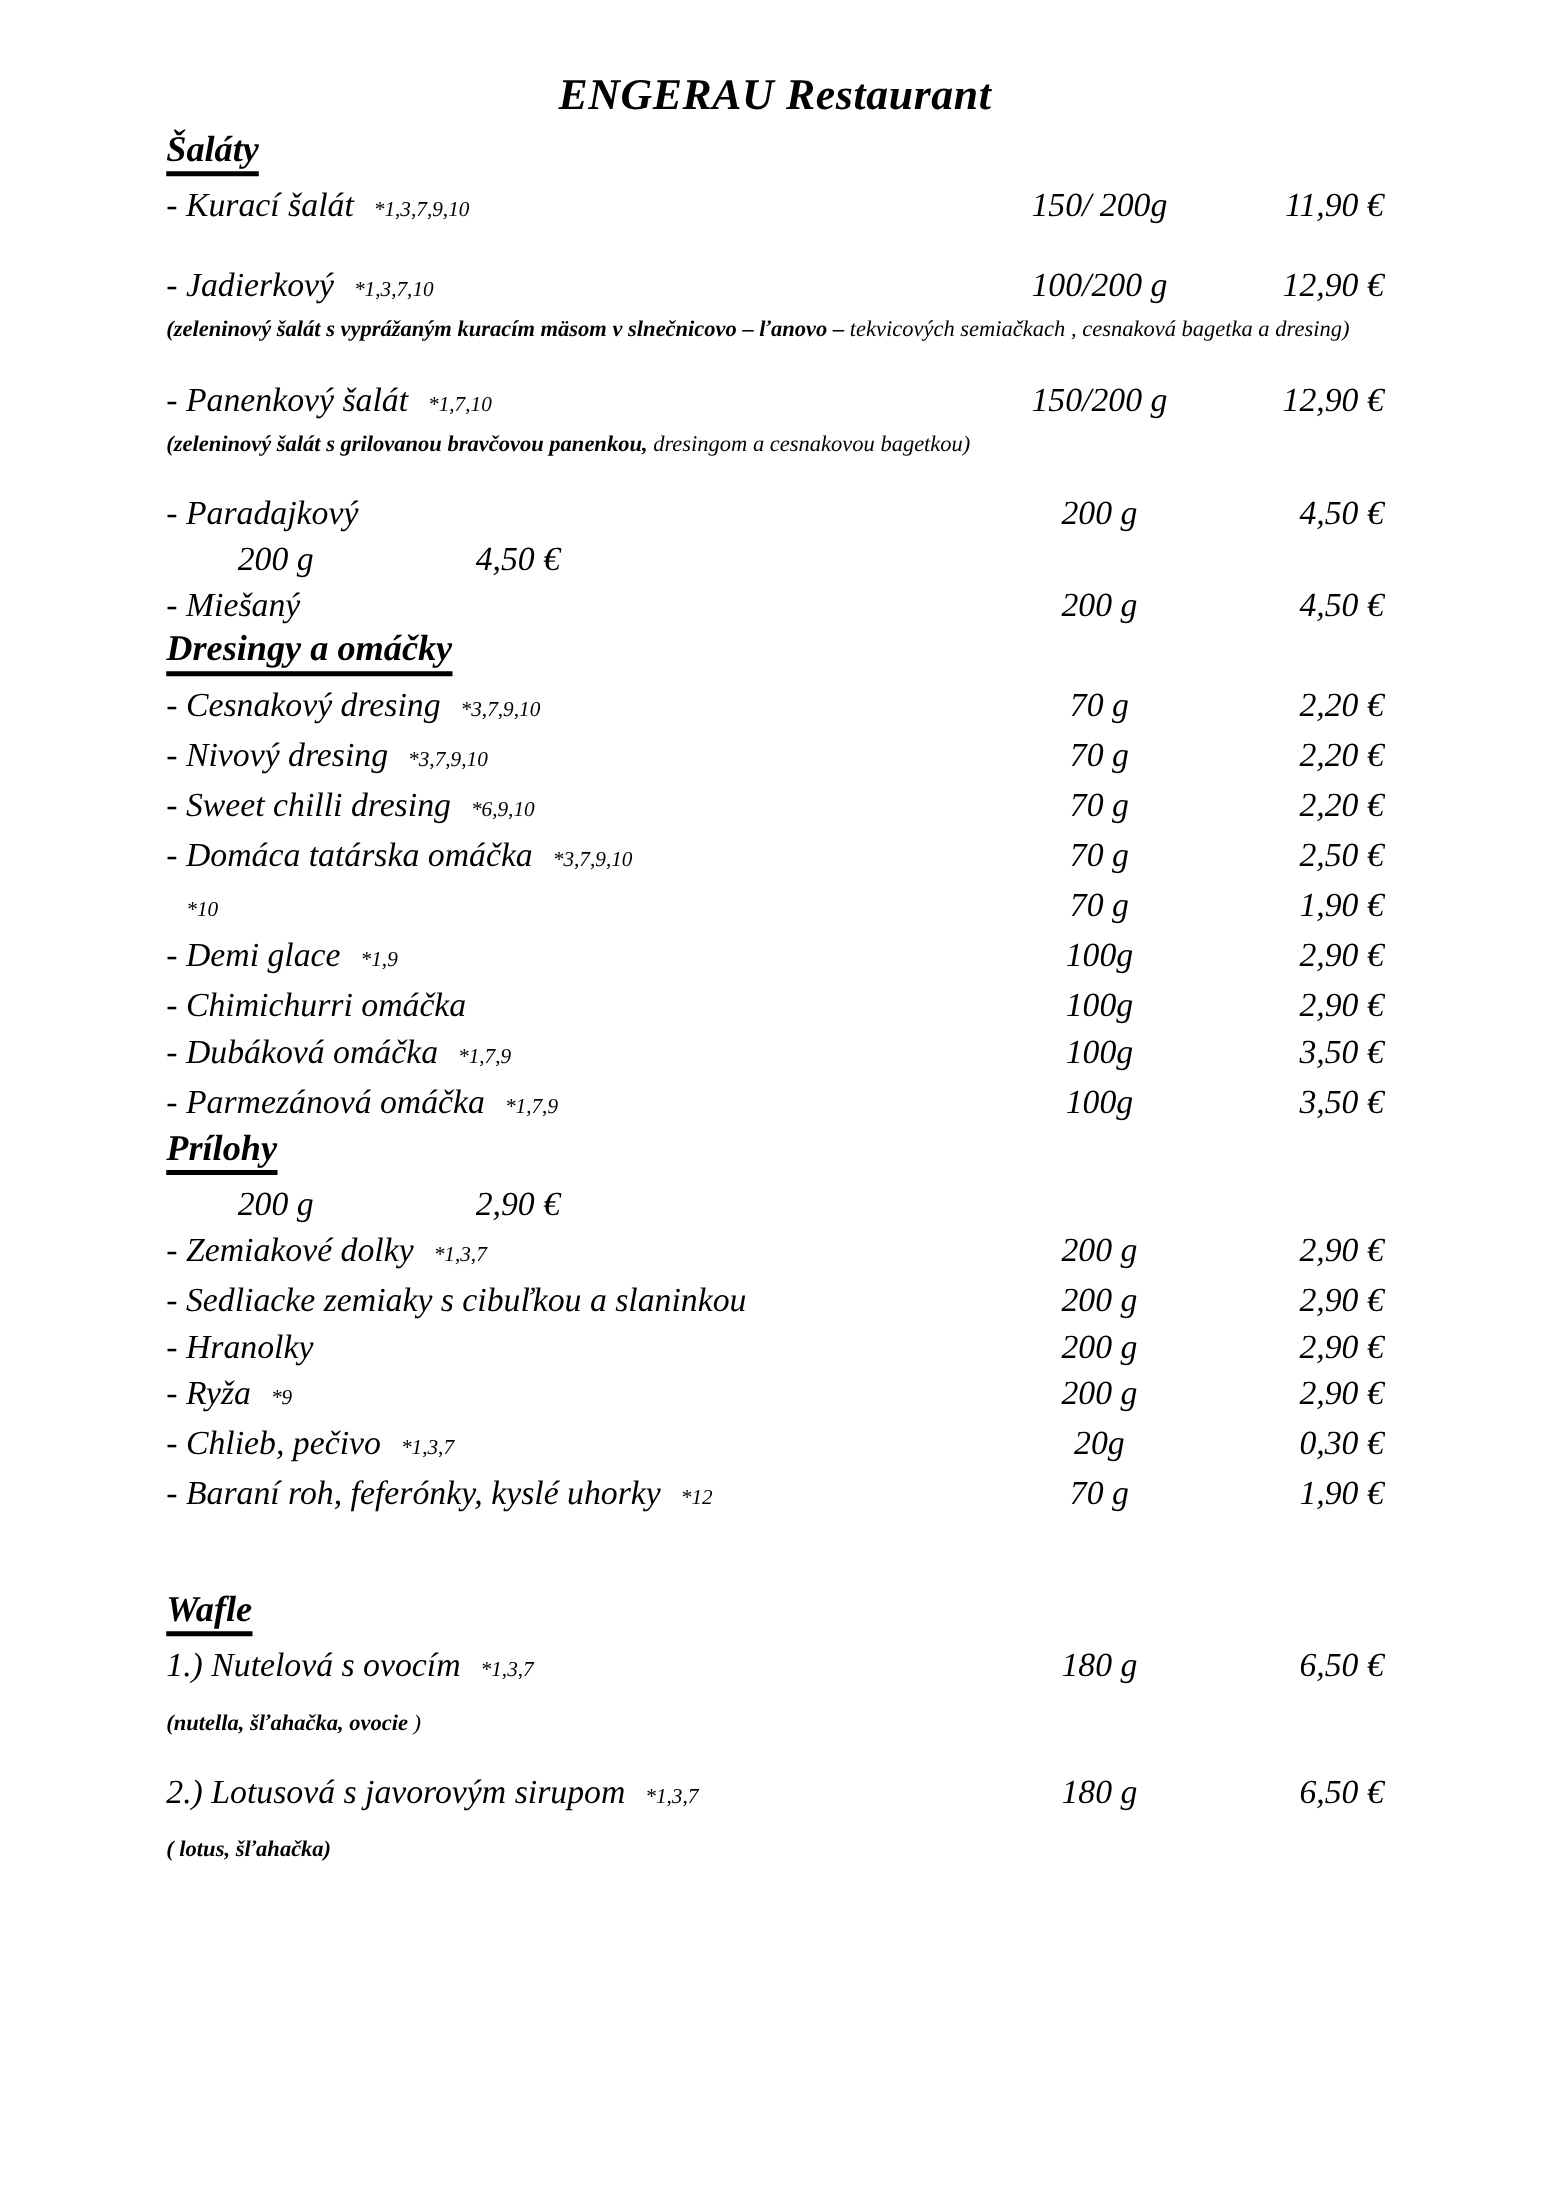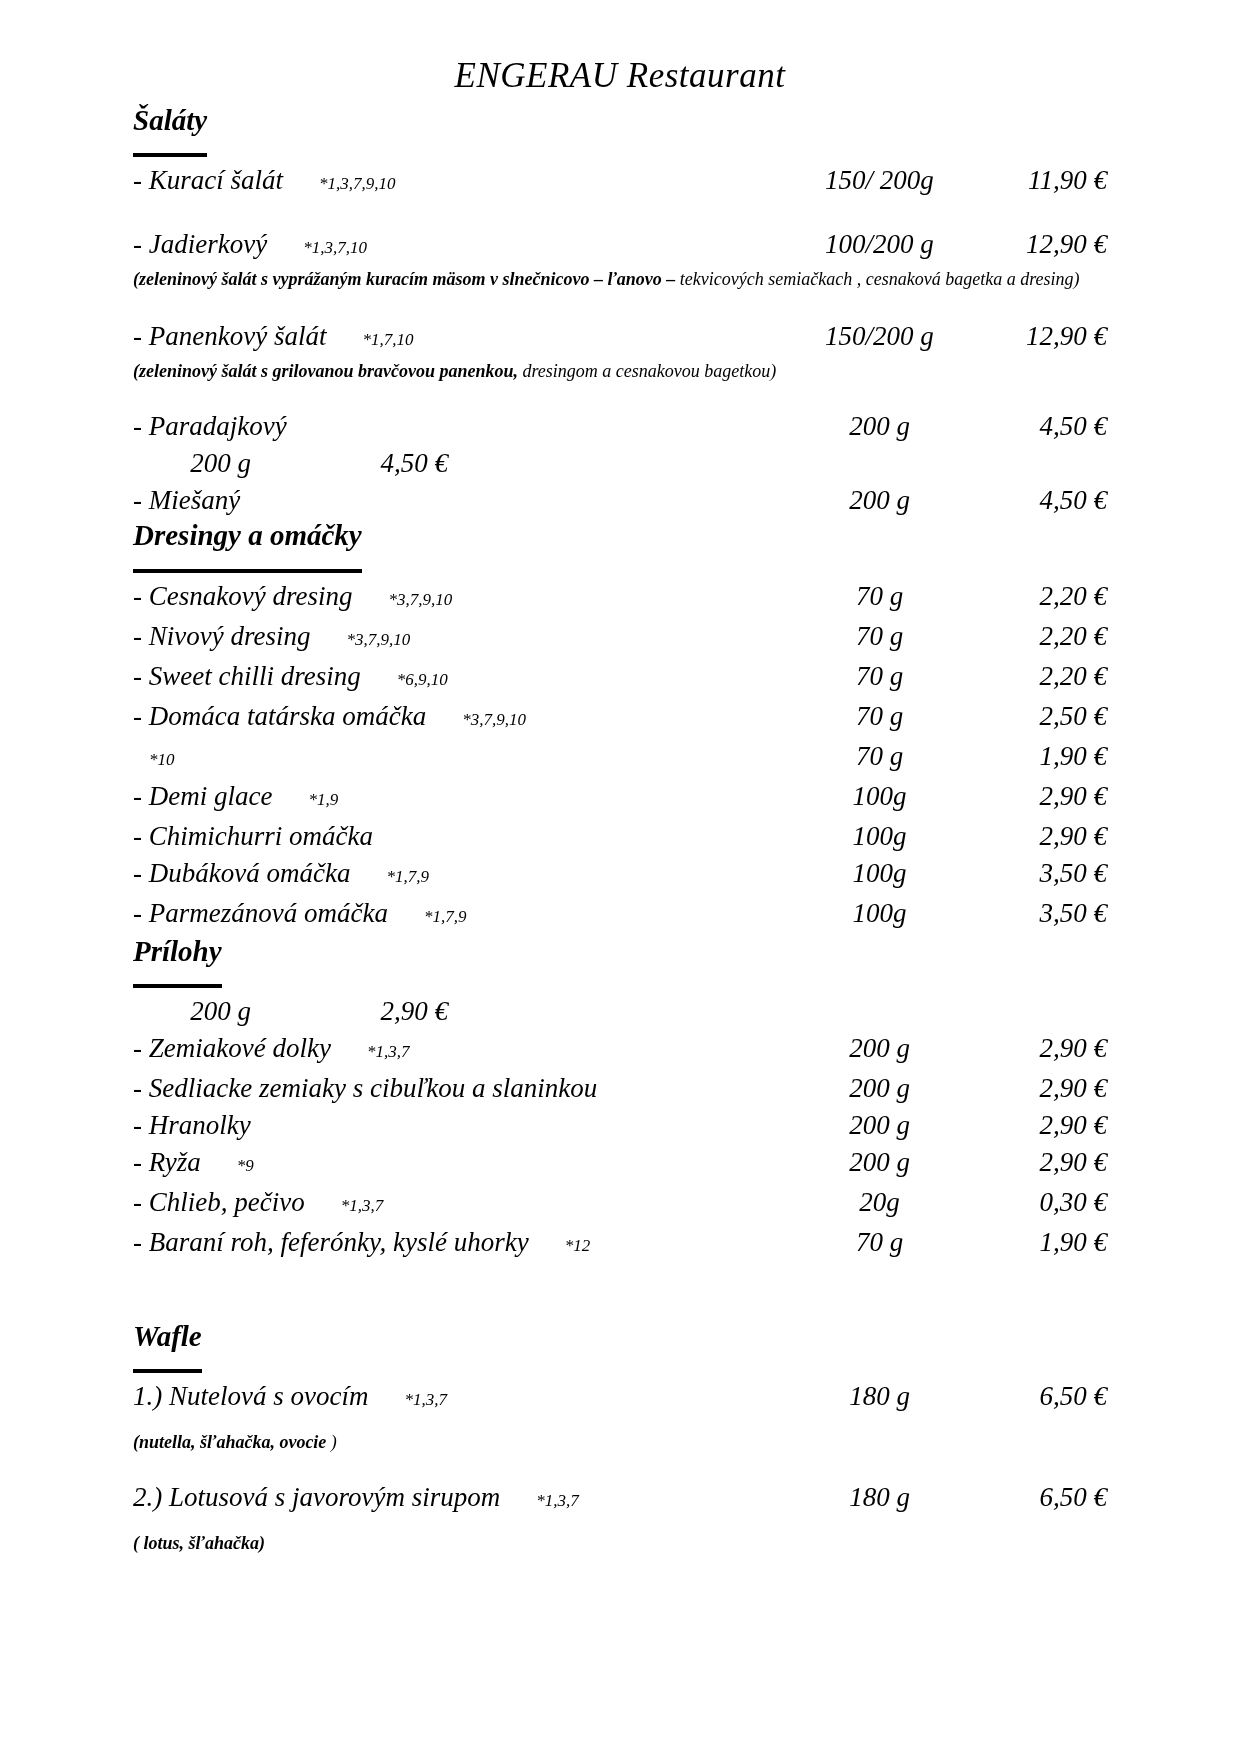--- a/index.html
+++ b/index.html
@@ -8,43 +8,43 @@
     width:1240px; height:1754px;
     color:#000;
     font-family:"Liberation Serif","DejaVu Serif",serif;
     font-style:italic;
     overflow:hidden;
   }
   .page { padding:56px 133px 0 133px; }
   .page-title {
     text-align:center;
     font-size:35px;
-    font-weight:normal;
+    font-weight:bold;
     letter-spacing:0.5px;
     margin-bottom:8px;
   }
   .section { margin-top:0; }
   .section + .section { }
   .section-3 { margin-top:56px !important; }
   .section-heading {
     display:inline-block;
     font-size:29px;
     font-weight:bold;
     line-height:1.15;
     border-bottom:4px solid #000;
-    padding-bottom:16px;
+    padding-bottom:0px;
     margin-bottom:5px;
   }
   .item-row {
     display:flex;
     align-items:baseline;
     font-size:27px;
     line-height:37px;
   }
-  .name-wrap { flex:1; display:flex; align-items:baseline; min-width:0;gap:20px; }
+  .name-wrap { flex:1; display:flex; align-items:baseline; min-width:0; }
   .item-name { white-space:nowrap; }
   .item-allergens { font-size:17px; margin-left:16px; white-space:nowrap; }
   .col-weight { width:175px; text-align:center; white-space:nowrap; }
   .col-price { width:140px; text-align:right; white-space:nowrap; }
   .item-desc {
     font-size:18px;
     line-height:25px;
     margin:1px 0 3px 0;
   }
   .desc-bold { font-weight:bold; }

